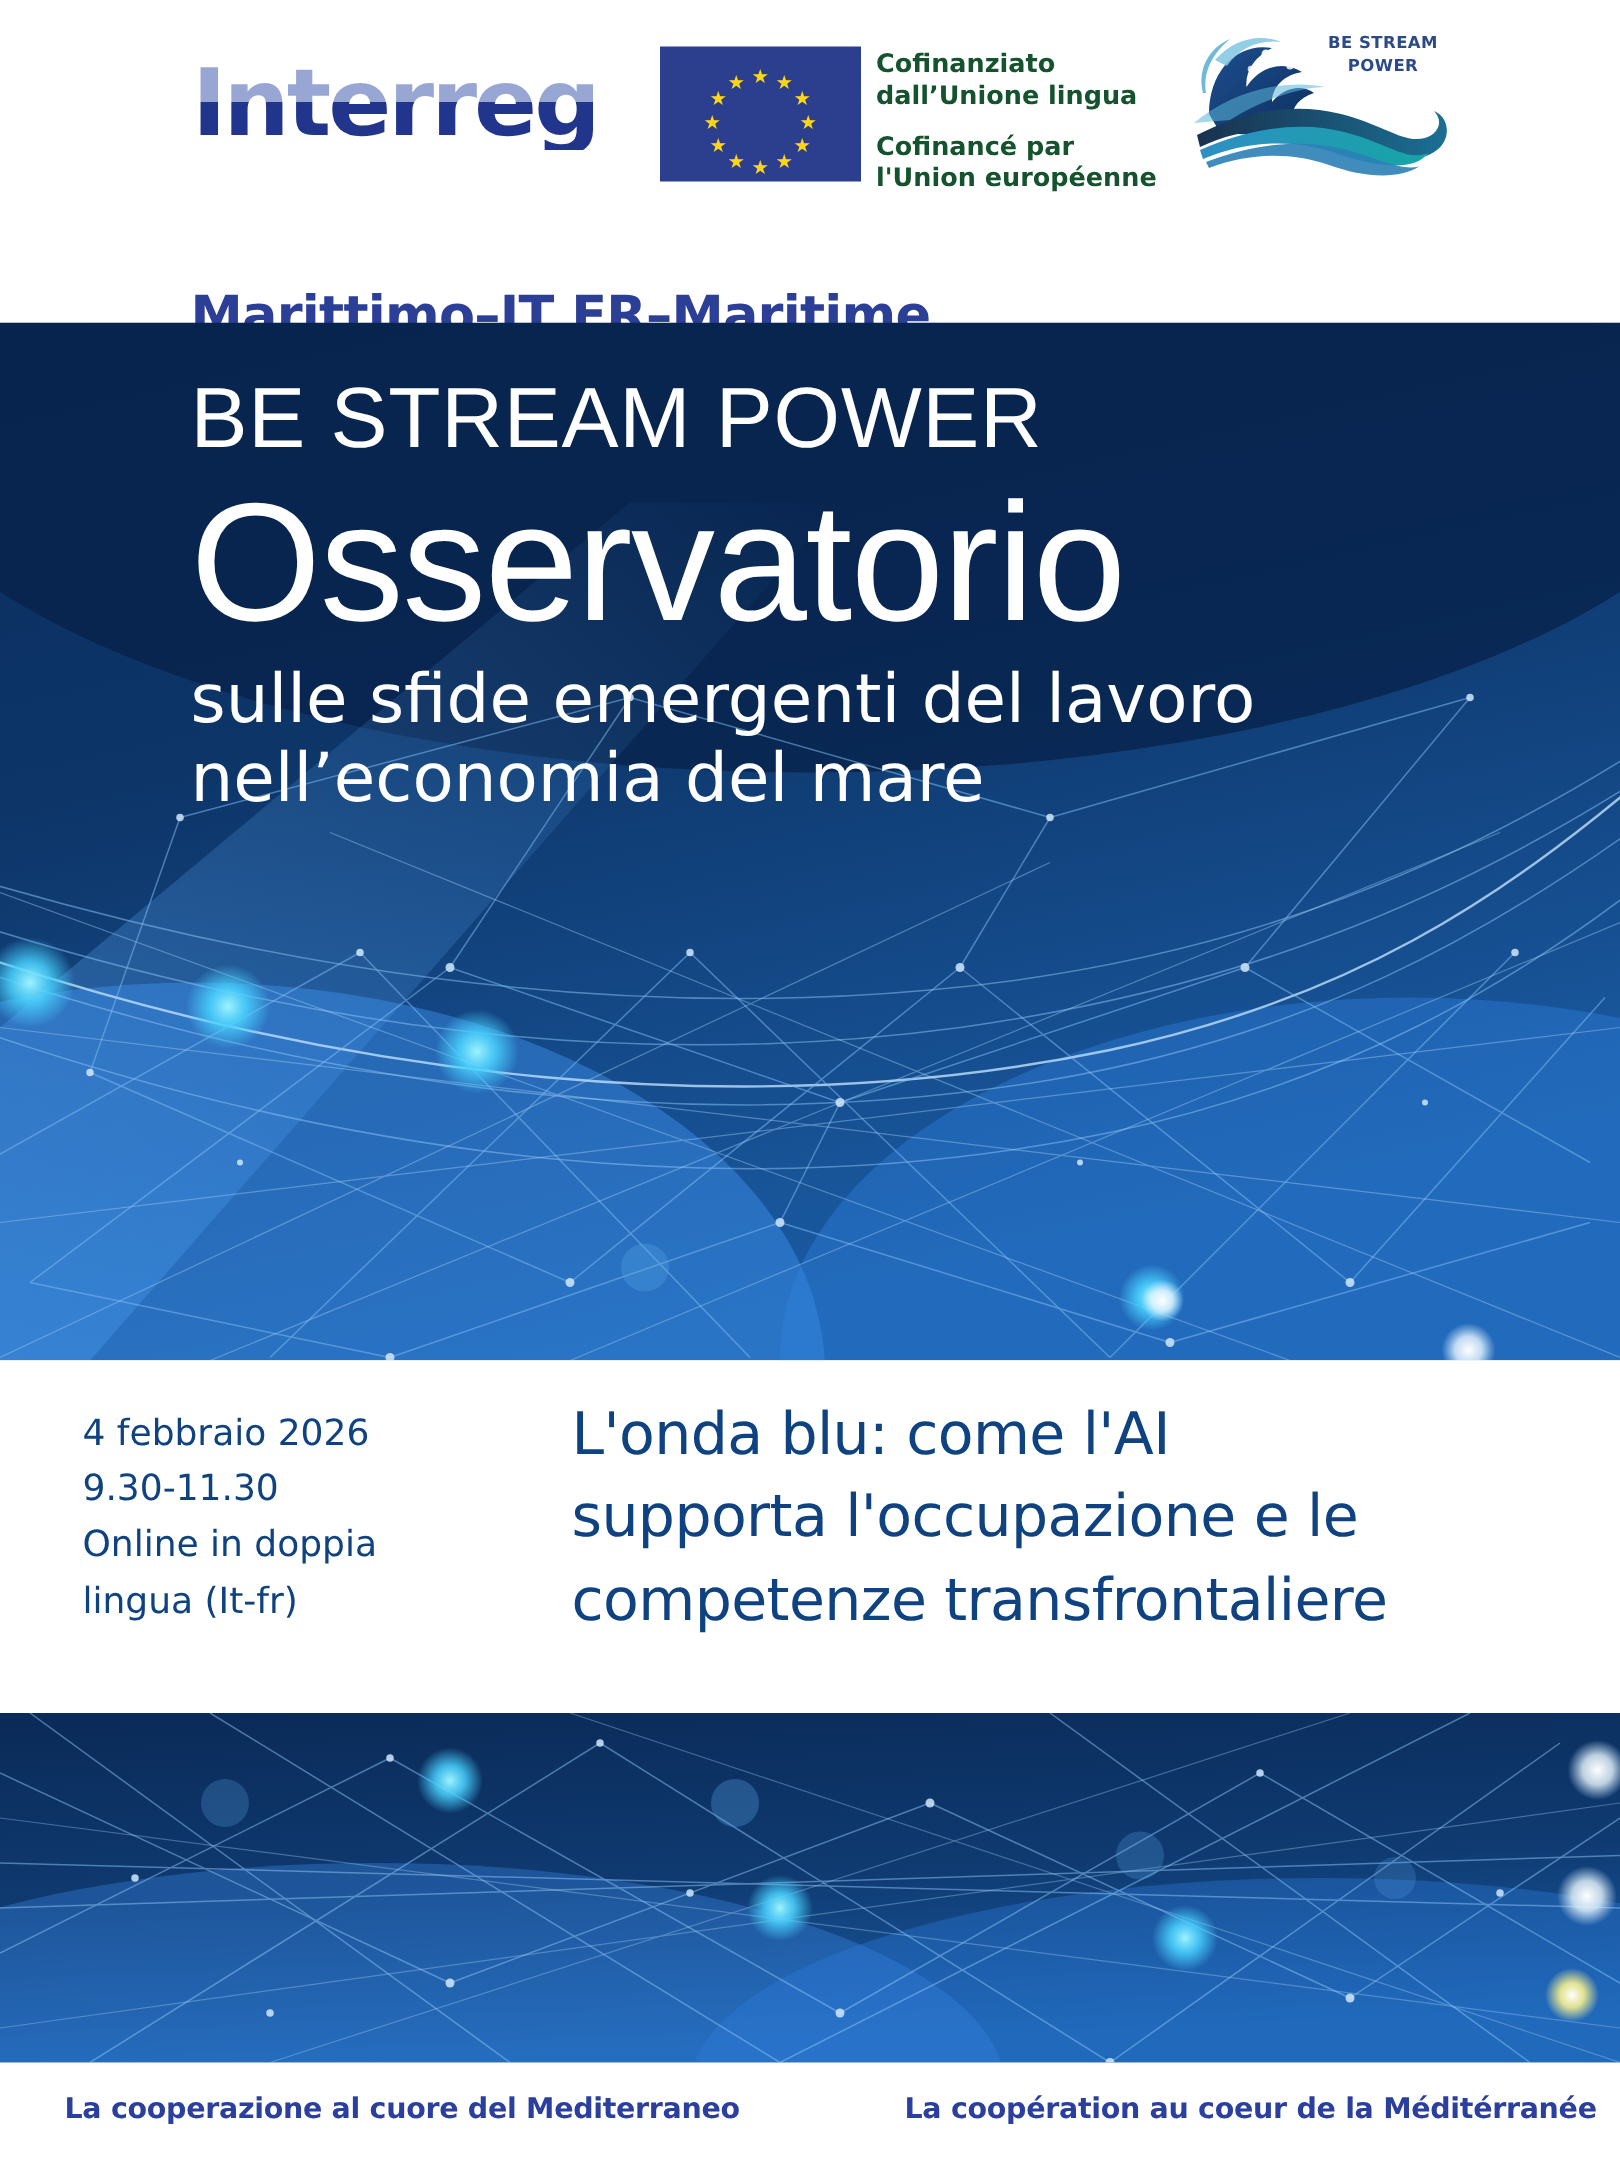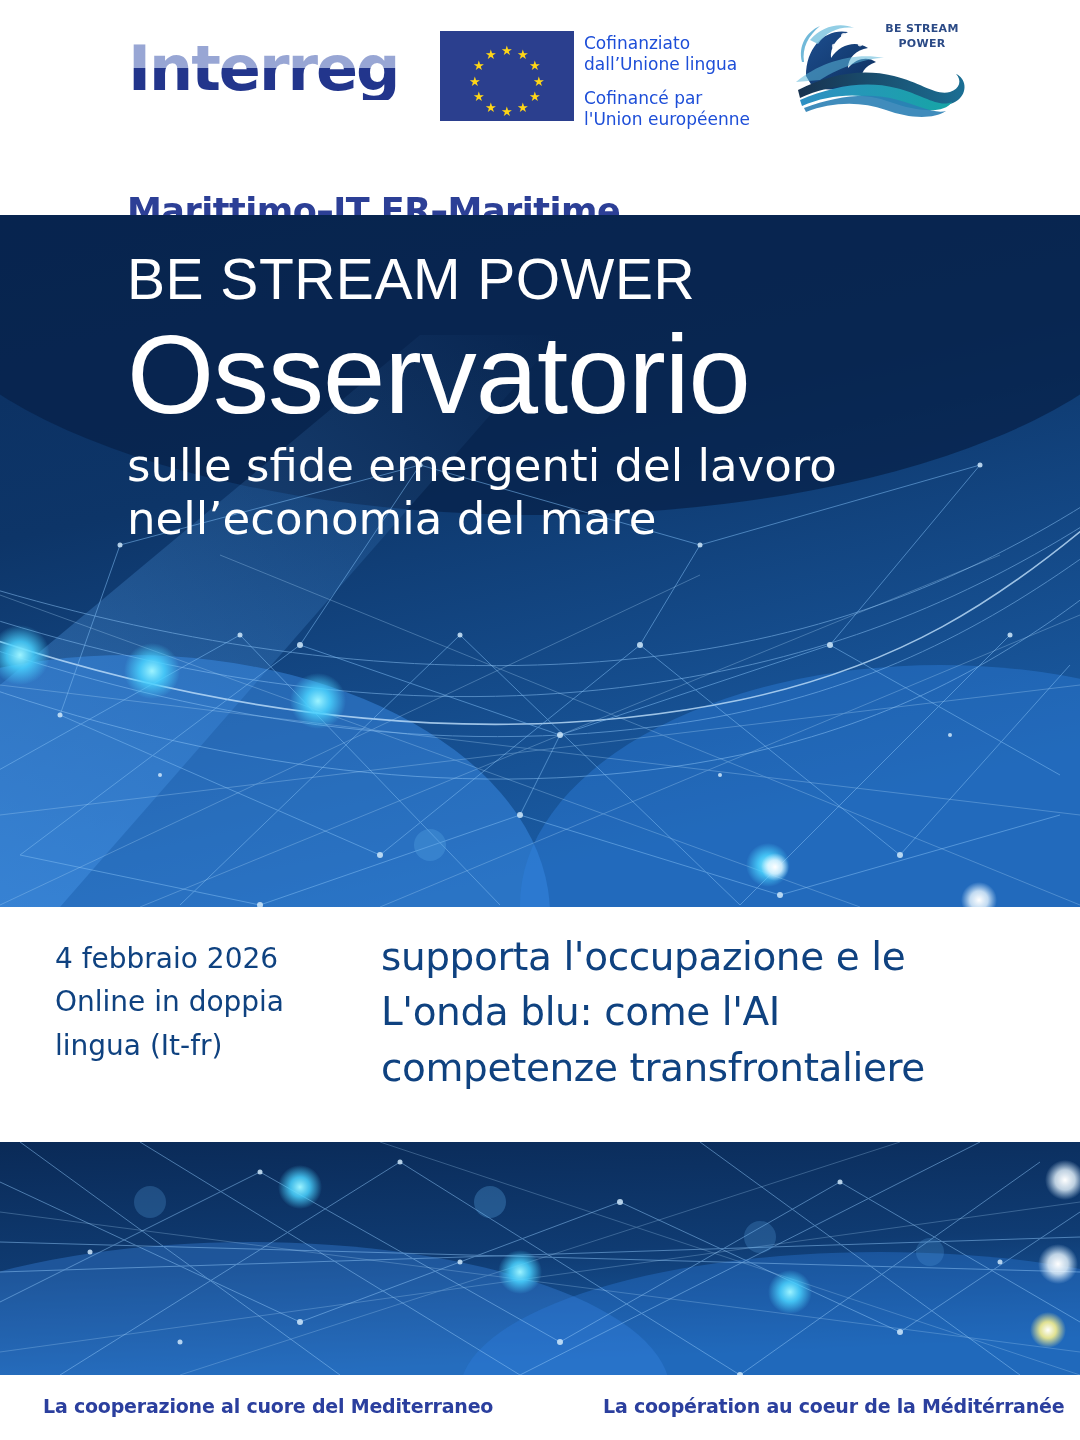--- a/index.html
+++ b/index.html
@@ -33,21 +33,21 @@
     background:#2b3f8e;
   }
   .eu-stars { position:absolute; inset:0; }
   .eu-star {
     position:absolute; width:0; height:0; color:#ffd617;
     font-size:13px; line-height:13px;
   }
   .eu-star::before { content:"\2605"; position:absolute; left:-6px; top:-7px; color:#ffd617; font-size:13px; }
   .eu-text {
     position:absolute; left:584px; top:33px;
-    color:#1d4ed8; font-weight:normal; font-size:17px; line-height:1.22;
+    color:#14532d; font-weight:bold; font-size:17px; line-height:1.22;
     font-family:"DejaVu Sans", sans-serif;
   }
   .eu-text .blk2 { margin-top:14px; }
 
   
   .bsp-logo { position:absolute; left:790px; top:16px; width:180px; height:108px; }
   .bsp-logo svg { display:block; }
   .bsp-logo-text {
     position:absolute; left:86px; top:6px; width:92px;
     text-align:center; color:#2b4a86; font-weight:bold;
@@ -75,21 +75,21 @@
   }
   .hero-bg { position:absolute; inset:0; }
 
   
   .info {
     position:absolute; left:0; top:907px; width:1080px; height:235px;
     background:#ffffff;
   }
   .info-left {
     position:absolute; left:55px; top:30px; width:300px;
-    color:#0f4280; font-size:28px; line-height:1.55;
+    color:#0f4280; font-size:24px; line-height:1.55;
     font-family:"DejaVu Sans", sans-serif;
   }
   .info-right {
     position:absolute; left:381px; top:22px; width:660px;
     color:#0f4280; font-size:39px; line-height:1.42; letter-spacing:-.4px;
     font-family:"DejaVu Sans", sans-serif;
   }
 
   
   .lower {
@@ -346,26 +346,27 @@
       <div class="subtitle">
         <div>sulle sfide emergenti del lavoro</div>
         <div class="l2">nell’economia del mare</div>
       </div>
     </div>
   </div>
 
   <div class="info">
     <div class="info-left">
       <div>4 febbraio 2026</div>
+      <div>9.30-11.30</div>
       <div>Online in doppia</div>
       <div>lingua (It-fr)</div>
     </div>
     <div class="info-right">
+      <div>L'onda blu: come l'AI</div>
       <div>supporta l'occupazione e le</div>
-      <div>L'onda blu: come l'AI</div>
       <div>competenze transfrontaliere</div>
     </div>
   </div>
 
   <div class="lower">
     <svg width="1080" height="233" viewBox="0 0 1080 233" preserveAspectRatio="none">
       <defs>
         <linearGradient id="lowG" x1="0" y1="0" x2="0.2" y2="1">
           <stop offset="0%" stop-color="#0a2a57"></stop>
           <stop offset="55%" stop-color="#0f3b72"></stop>

